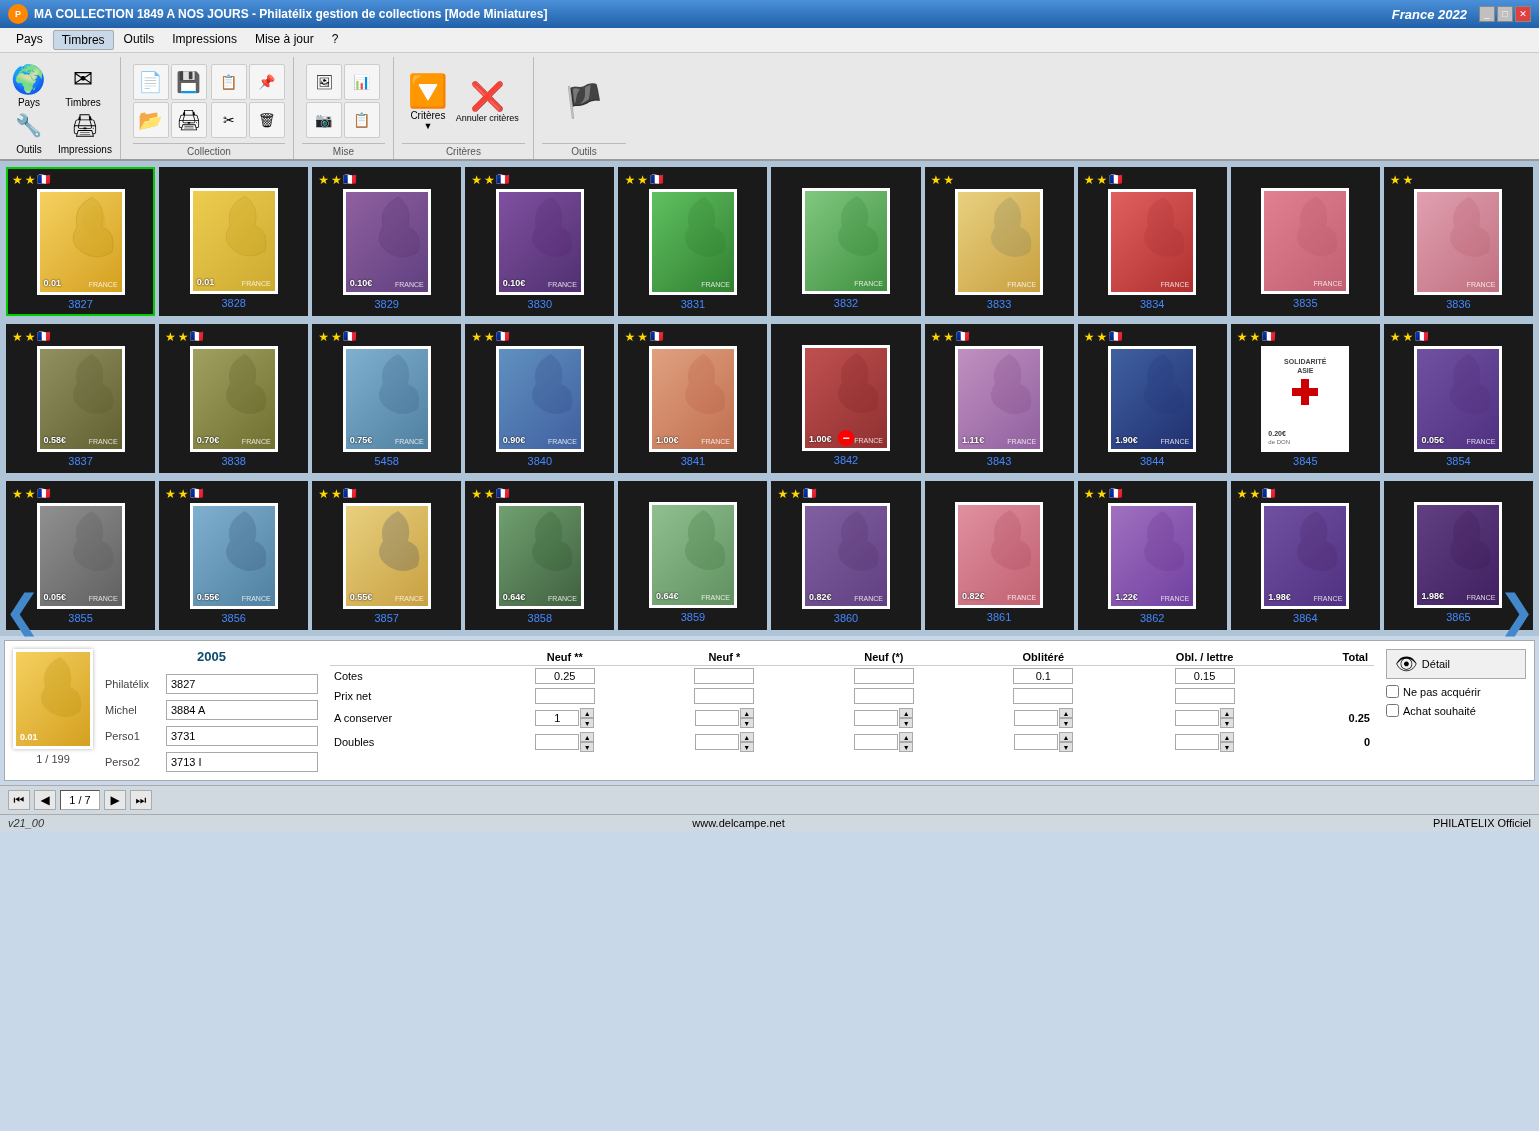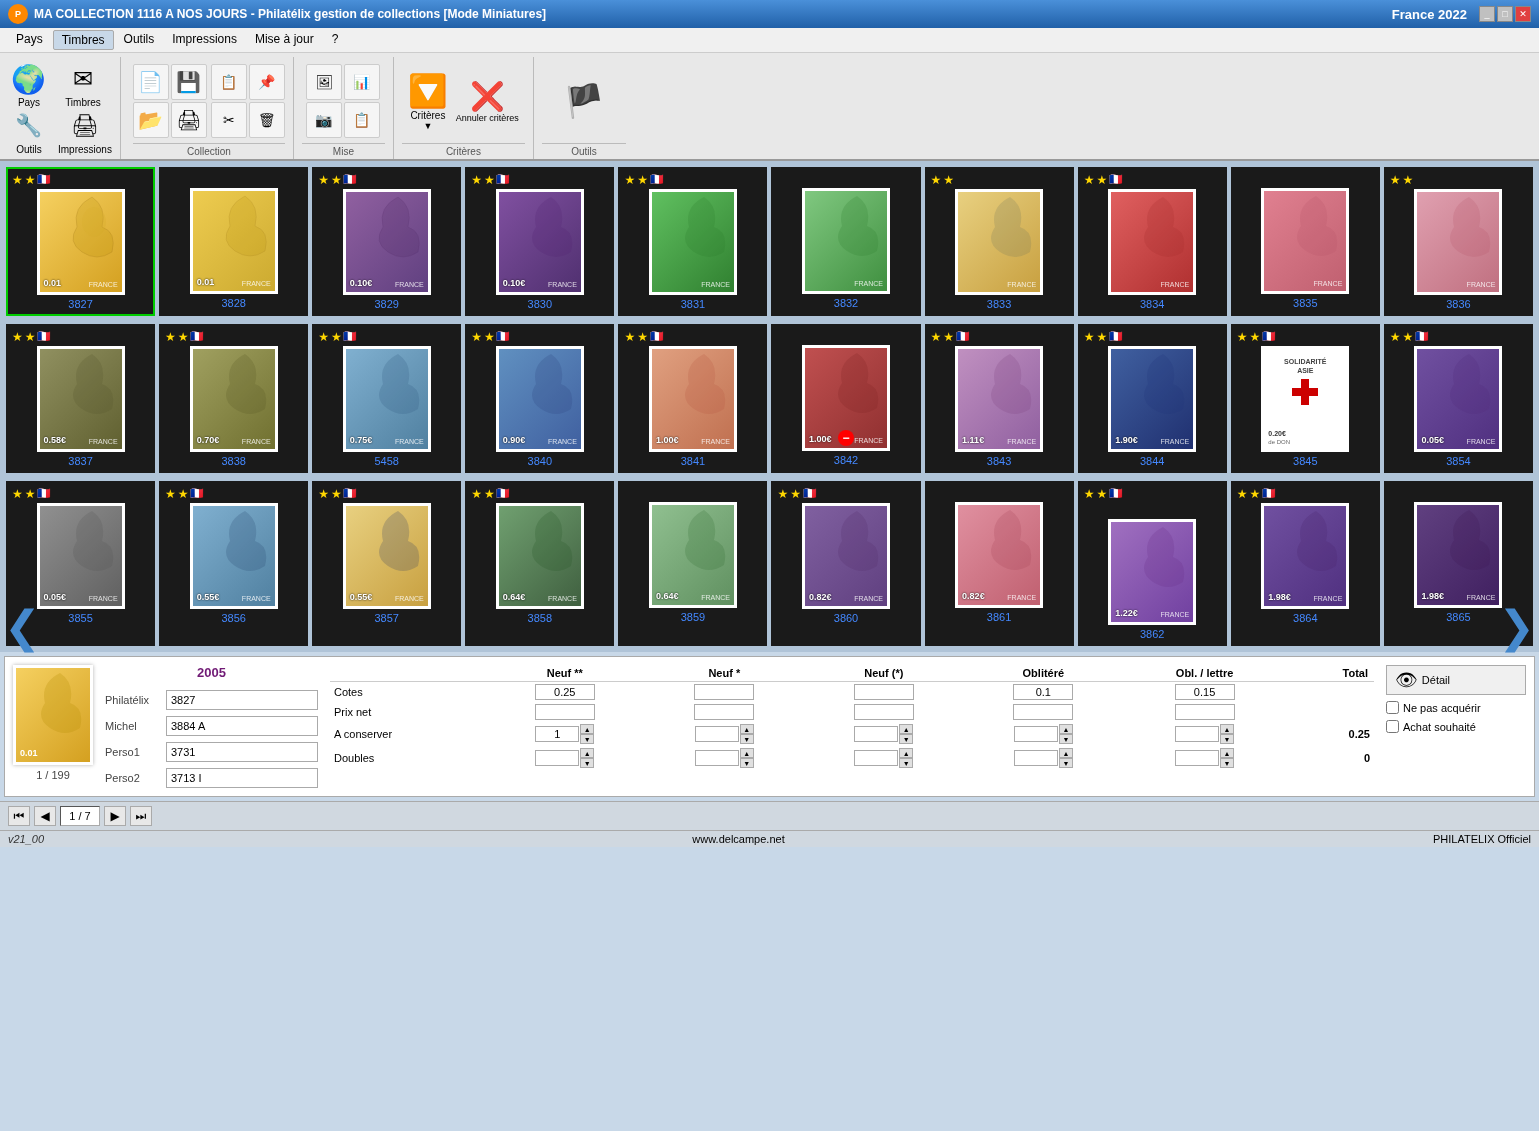--- a/index.html
+++ b/index.html
@@ -181,21 +181,21 @@
     }
     .field-label { font-size: 11px; color: #444; min-width: 55px; }
     .field-input {
       background: white;
       border: 1px solid #aaa;
       padding: 1px 4px;
       font-size: 11px;
       min-width: 80px;
       height: 20px;
     }
-    .year-label { font-size: 13px; font-weight: bold; color: #701a75; text-align: center; }
+    .year-label { font-size: 13px; font-weight: bold; color: #0c4a6e; text-align: center; }
     
     .detail-table {
       flex: 1;
     }
     
     .detail-table table {
       width: 100%;
       border-collapse: collapse;
       font-size: 11px;
     }
@@ -343,24 +343,24 @@
       font-size: 12px;
       font-weight: bold;
     }
   </style>
 </head>
 <body>
 
 <div class="title-bar">
   <div class="title-bar-left">
     <div class="title-bar-logo">P</div>
-    <span>MA COLLECTION 1116 A NOS JOURS - Philatélix gestion de collections [Mode Miniatures]</span>
+    <span>MA COLLECTION 1849 A NOS JOURS - Philatélix gestion de collections [Mode Miniatures]</span>
   </div>
   <div style="display:flex;align-items:center;gap:12px;">
-    <span style="font-size:13px;font-weight:bold;">France 2022</span>
+    <span style="font-size:13px;font-weight:bold;font-style:italic;">France 2022</span>
     <div class="title-bar-controls">
       <div class="title-bar-btn">_</div>
       <div class="title-bar-btn">□</div>
       <div class="title-bar-btn" style="background:#e04040;color:white;">✕</div>
     </div>
   </div>
 </div>
 
 <div class="menu-bar">
   <span class="menu-item">Pays</span>
@@ -893,21 +893,21 @@
       </div>
       <div class="stamp-number">3861</div>
     </div>
 
     <div class="stamp-item">
       <div class="stamp-stars">
           <span class="star">★</span>
           <span class="star">★</span>
           <span style="font-size:11px;">🇫🇷</span>
         </div>
-      <div class="stamp-img" style="background:linear-gradient(135deg,#a070c0,#7040a0);width:88px;height:106px;border:3px solid white;position:relative;margin-top:16px;">
+      <div class="stamp-img" style="background:linear-gradient(135deg,#a070c0,#7040a0);width:88px;height:106px;border:3px solid white;position:relative;">
         <svg viewBox="0 0 60 80" width="60" height="80" style="position:absolute;right:0;top:0;opacity:0.4;">
             <path d="M30 5 Q45 15 40 35 Q55 40 50 60 Q35 70 20 60 Q5 50 15 35 Q10 15 30 5Z" fill="rgba(100,40,130,0.5)"></path>
           </svg>
         <span class="stamp-value">1.22€</span>
         <span class="stamp-country">FRANCE</span>
       </div>
       <div class="stamp-number">3862</div>
     </div>
 
     <div class="stamp-item">

